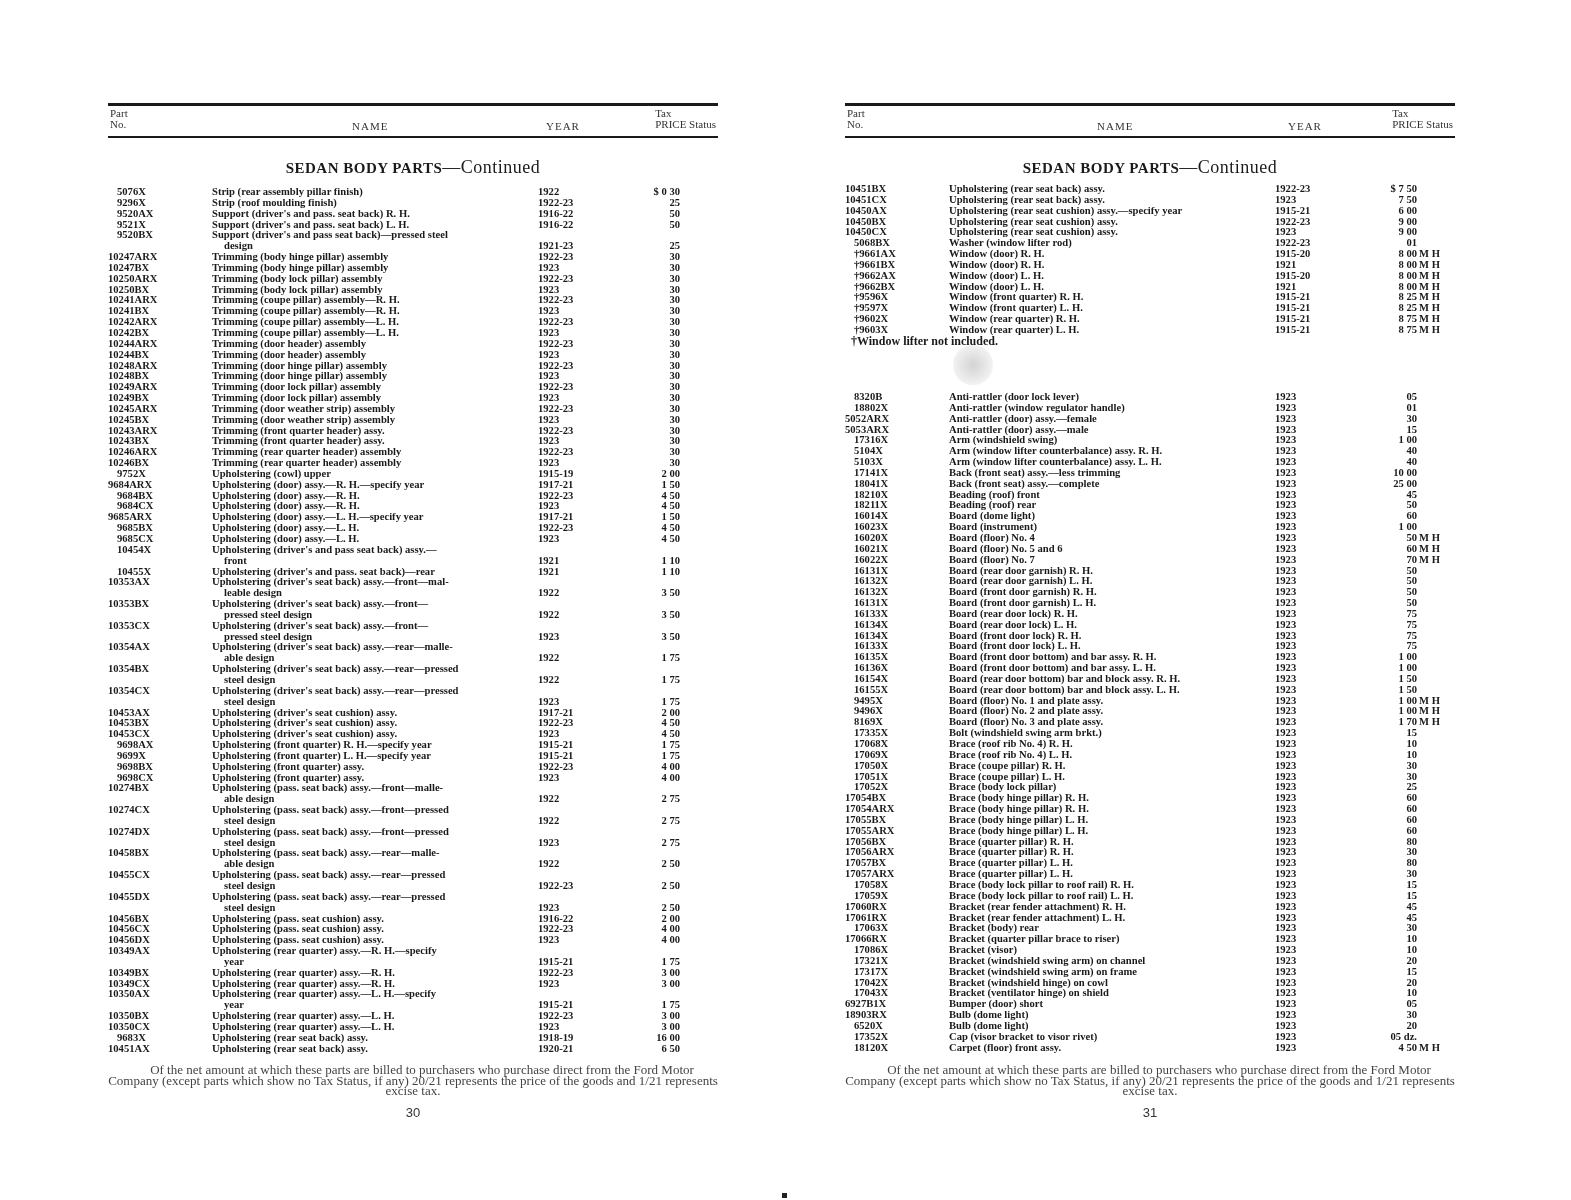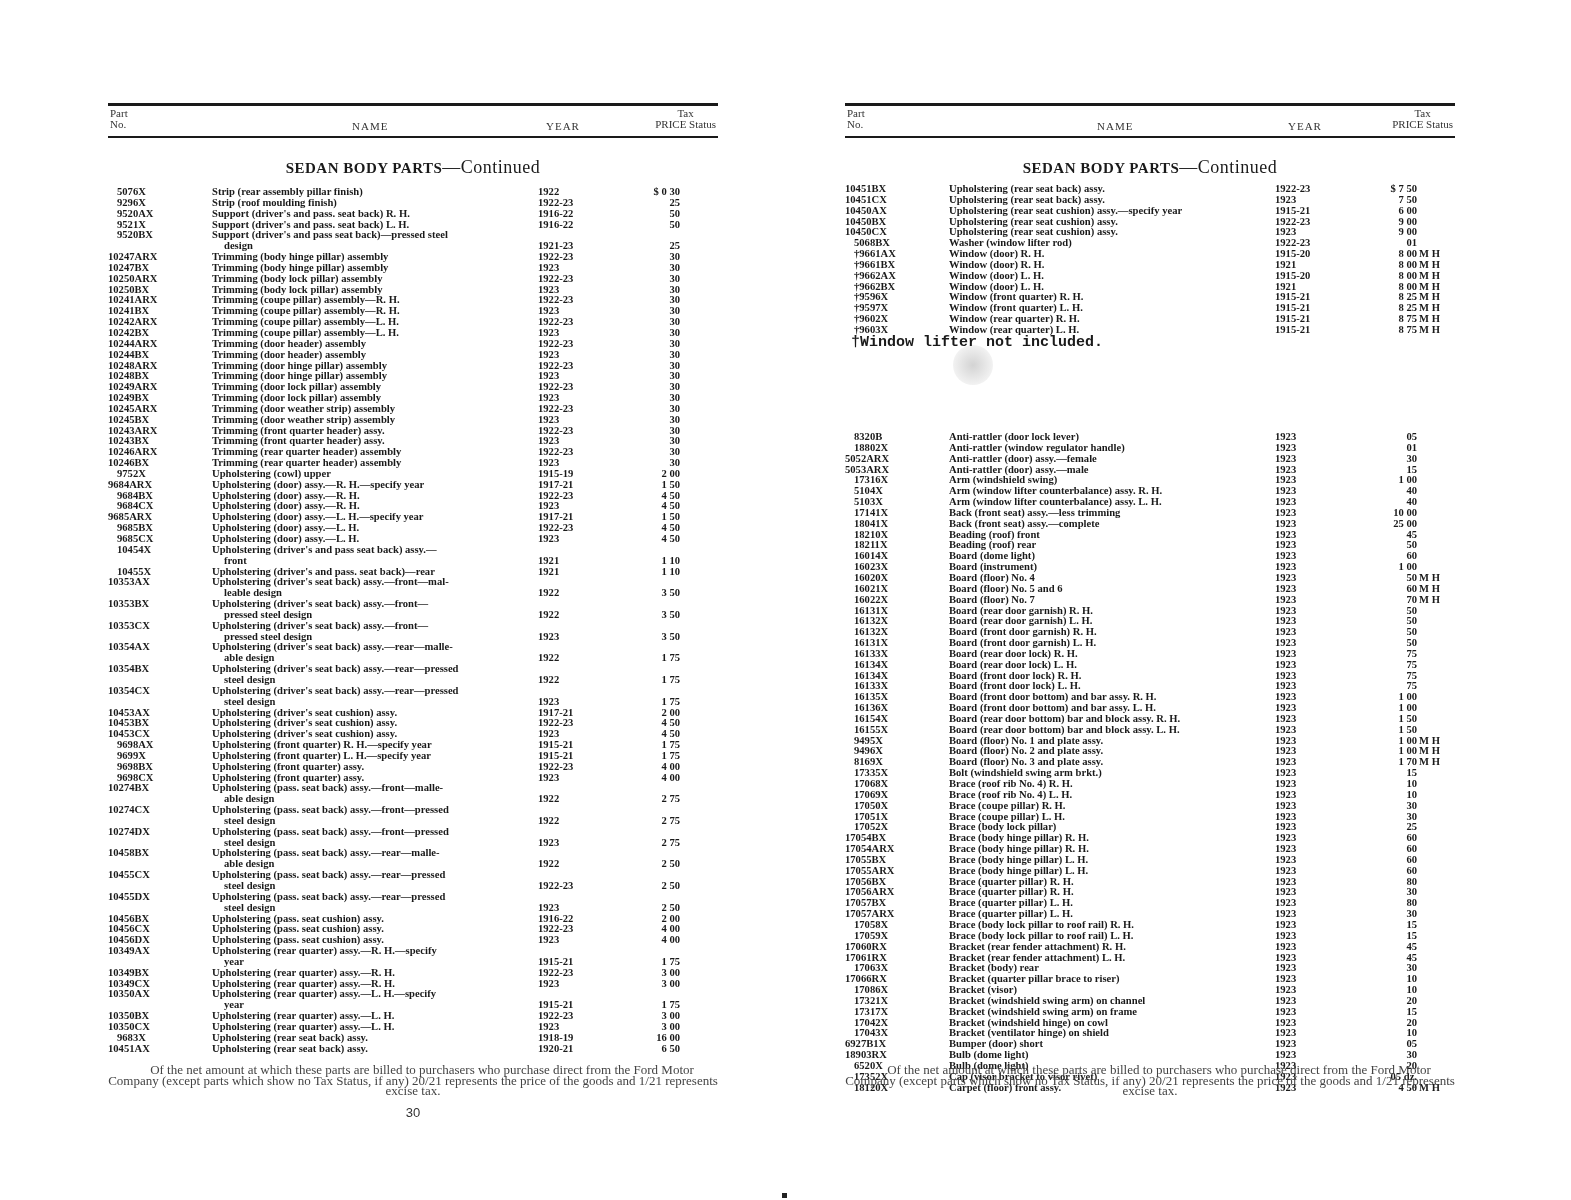--- a/index.html
+++ b/index.html
@@ -11,36 +11,36 @@
   #page-left { left:108px; width:610px; }
   #page-right { left:845px; width:610px; }
   .hdr {
     position:absolute; top:88px; left:0; right:0; height:30px;
     border-top:3px solid #1a1a1a; border-bottom:2px solid #1a1a1a;
     font-family:"Liberation Serif", serif; font-size:11px; color:#333;
   }
   .hdr .c-part { position:absolute; left:2px; top:2px; line-height:11px; }
   .hdr .c-name { position:absolute; left:244px; top:14px; letter-spacing:1px; }
   .hdr .c-year { position:absolute; left:438px; top:14px; letter-spacing:1px; }
-  .hdr .c-price { position:absolute; right:2px; top:2px; line-height:11px; text-align:center; }
+  .hdr .c-price { position:absolute; right:2px; top:2px; line-height:11px; text-align:left; }
   .sec-title {
     position:absolute; left:0; right:0; text-align:center;
     font-family:"Liberation Serif", serif; font-size:15px; font-weight:bold; letter-spacing:0.5px;
   }
   .sec-title .cont { font-weight:normal; font-size:18px; }
   .rows { position:absolute; left:0; right:0; }
   .row { position:relative; font-family:"Liberation Serif", serif; font-size:10.6px; line-height:10.85px; font-weight:bold; }
   .row .pn { position:absolute; left:0; width:90px; text-align:left; }
   .row .pn.ind { padding-left:9px; }
   .row .nm { margin-left:104px; width:330px; }
   .row .nm .l2 { display:block; padding-left:12px; }
   .row .yr { position:absolute; left:430px; bottom:0; width:90px; }
   .row .pr { position:absolute; right:38px; bottom:0; width:70px; text-align:right; }
   .row .tx { position:absolute; right:0; bottom:0; width:36px; text-align:left; }
-  .note { position:absolute; left:6px; font-family:Liberation Mono, monospace; font-size:15px; font-weight:bold; }
+  .note { position:absolute; left:6px; font-family:Liberation Serif, serif; font-size:12px; font-weight:bold; }
   .foot {
     position:absolute; left:0; right:0; font-family:"Liberation Serif", serif; font-size:13px;
     line-height:10.5px; color:#444; text-indent:18px;text-align:center;
   }
   .pgnum { position:absolute; left:0; right:0; text-align:center; font-family:"Liberation Sans", sans-serif; font-size:13px; color:#333; }
   .smudge { position:absolute; width:40px; height:40px; border-radius:50%; background:radial-gradient(circle, rgba(80,80,80,0.25), rgba(255,255,255,0)); }
   .dot { position:absolute; left:782px; top:1193px; width:5px; height:5px; background:#222; }
 </style>
 </head>
 <body>
@@ -610,21 +610,21 @@
       <div class="row">
         <span class="pn ind">†9603X</span>
         <div class="nm"><span>Window (rear quarter) L. H.</span></div>
         <span class="yr">1915-21</span>
         <span class="pr">8 75</span>
         <span class="tx">M H</span>
       </div>
     </div>
   <div class="note" style="top:319px;">†Window lifter not included.</div>
   <div class="smudge" style="left:108px;top:330px;"></div>
-  <div class="rows" style="top:377px;margin-top:40px;" id="rows-right2">
+  <div class="rows" style="top:377px;" id="rows-right2">
       <div class="row">
         <span class="pn ind">8320B</span>
         <div class="nm"><span>Anti-rattler (door lock lever)</span></div>
         <span class="yr">1923</span>
         <span class="pr">05</span>
         <span class="tx"></span>
       </div>
       <div class="row">
         <span class="pn ind">18802X</span>
         <div class="nm"><span>Anti-rattler (window regulator handle)</span></div>
@@ -1040,15 +1040,16 @@
       </div>
       <div class="row">
         <span class="pn ind">18120X</span>
         <div class="nm"><span>Carpet (floor) front assy.</span></div>
         <span class="yr">1923</span>
         <span class="pr">4 50</span>
         <span class="tx">M H</span>
       </div>
     </div>
   <div class="foot" style="top:1050px;">Of the net amount at which these parts are billed to purchasers who purchase direct from the Ford Motor Company (except parts which show no Tax Status, if any) 20/21 represents the price of the goods and 1/21 represents excise tax.</div>
+  <div class="pgnum" style="top:1090px;">31</div>
 </div>
 
 <div class="dot"></div>
 
 </body></html>

